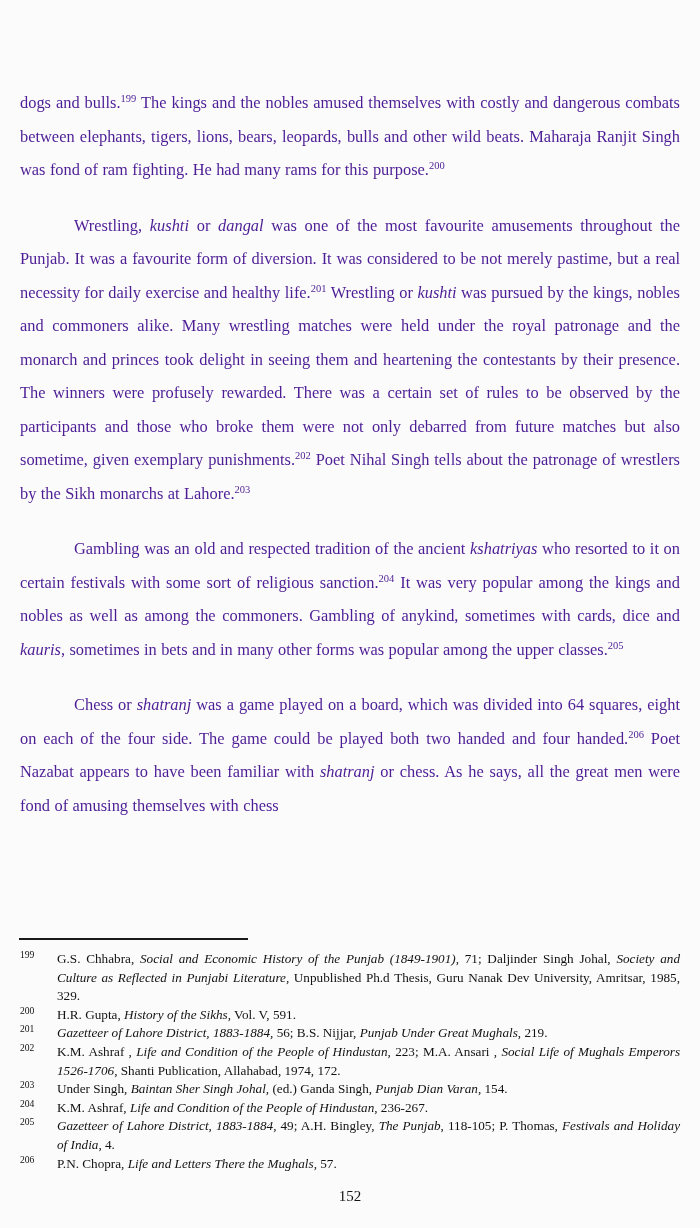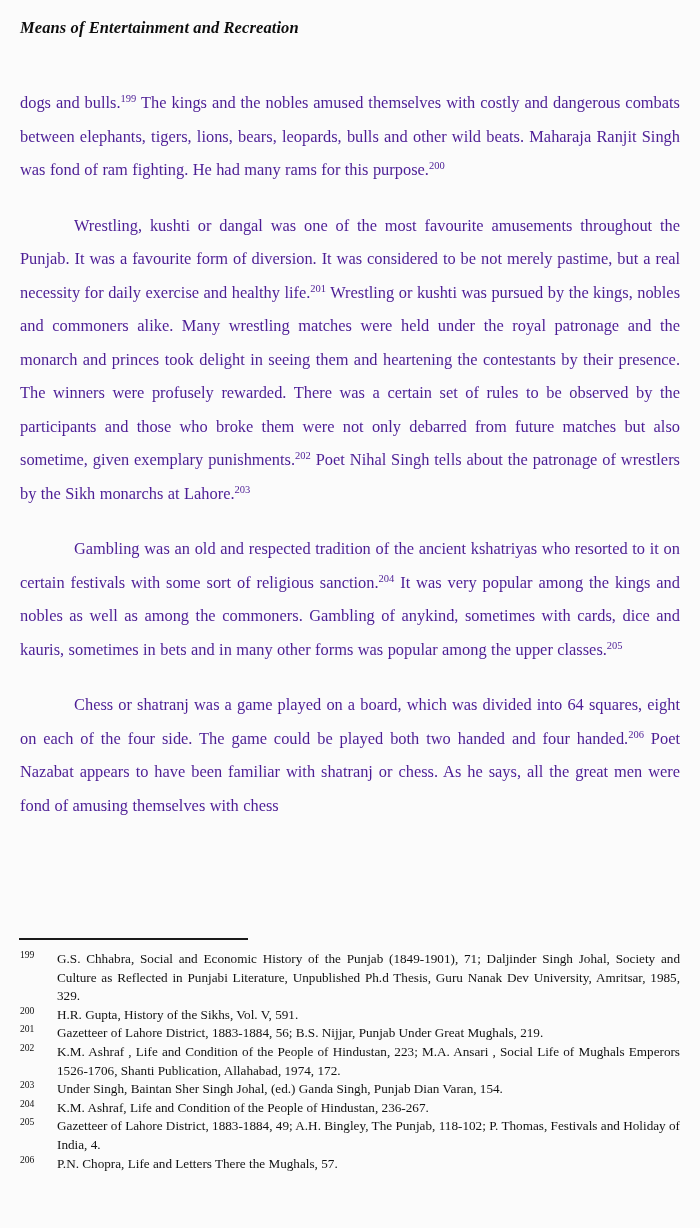--- a/index.html
+++ b/index.html
@@ -49,21 +49,21 @@
     line-height: 33.5px;
     text-align: justify;
     text-justify: inter-word;
     color: #4c1d95;
     word-spacing: 0.3px;
   }
   p.para:last-child { margin-bottom: 8px; }
 
   p.indent { text-indent: 54px; }
 
-  .it { }
+  .it { font-style: italic; }
 
   sup.fn {
     font-size: 10.5px;
     vertical-align: super;
     line-height: 0;
   }
 
   
   .fn-rule {
     position: absolute;
@@ -115,21 +115,20 @@
     text-align: center;
     font-size: 15px;
     color: #141414;
   }
 </style>
 </head>
 <body>
 
 <div class="page">
 
-  <div class="running-head">Means of Entertainment and Recreation</div>
 
   <div class="body-block">
       <p class="para"><span>dogs and bulls.</span><sup class="fn">199</sup><span> The kings and the nobles amused themselves with costly and dangerous combats between elephants, tigers, lions, bears, leopards, bulls and other wild beats. Maharaja Ranjit Singh was fond of ram fighting. He had many rams for this purpose.</span><sup class="fn">200</sup></p>
       <p class="para indent"><span>Wrestling, </span><span class="it">kushti</span><span> or </span><span class="it">dangal</span><span> was one of the most favourite amusements throughout the Punjab. It was a favourite form of diversion. It was considered to be not merely pastime, but a real necessity for daily exercise and healthy life.</span><sup class="fn">201</sup><span> Wrestling or </span><span class="it">kushti</span><span> was pursued by the kings, nobles and commoners alike. Many wrestling matches were held under the royal patronage and the monarch and princes took delight in seeing them and heartening the contestants by their presence. The winners were profusely rewarded. There was a certain set of rules to be observed by the participants and those who broke them were not only debarred from future matches but also sometime, given exemplary punishments.</span><sup class="fn">202</sup><span> Poet Nihal Singh tells about the patronage of wrestlers by the Sikh monarchs at Lahore.</span><sup class="fn">203</sup></p>
       <p class="para indent"><span>Gambling was an old and respected tradition of the ancient </span><span class="it">kshatriyas</span><span> who resorted to it on certain festivals with some sort of religious sanction.</span><sup class="fn">204</sup><span> It was very popular among the kings and nobles as well as among the commoners. Gambling of anykind, sometimes with cards, dice and </span><span class="it">kauris</span><span>, sometimes in bets and in many other forms was popular among the upper classes.</span><sup class="fn">205</sup></p>
       <p class="para indent"><span>Chess or </span><span class="it">shatranj</span><span> was a game played on a board, which was divided into 64 squares, eight on each of the four side. The game could be played both two handed and four handed.</span><sup class="fn">206</sup><span> Poet Nazabat appears to have been familiar with </span><span class="it">shatranj</span><span> or chess. As he says, all the great men were fond of amusing themselves with chess</span></p>
     </div>
 
   <div class="fn-rule"></div>
 
@@ -153,22 +152,23 @@
       <div class="fn-row">
         <span class="fn-num">203</span>
         <span class="fn-text"><span>Under Singh, </span><span class="it">Baintan Sher Singh Johal,</span><span> (ed.) Ganda Singh, </span><span class="it">Punjab Dian Varan</span><span>, 154.</span></span>
       </div>
       <div class="fn-row">
         <span class="fn-num">204</span>
         <span class="fn-text"><span>K.M. Ashraf, </span><span class="it">Life and Condition of the People of Hindustan</span><span>, 236-267.</span></span>
       </div>
       <div class="fn-row">
         <span class="fn-num">205</span>
-        <span class="fn-text"><span class="it">Gazetteer of Lahore District, 1883-1884</span><span>, 49; A.H. Bingley, </span><span class="it">The Punjab</span><span>, 118-102; P. Thomas, </span><span class="it">Festivals and Holiday of India</span><span>, 4.</span></span>
+        <span class="fn-text"><span class="it">Gazetteer of Lahore District, 1883-1884</span><span>, 49; A.H. Bingley, </span><span class="it">The Punjab</span><span>, 118-105; P. Thomas, </span><span class="it">Festivals and Holiday of India</span><span>, 4.</span></span>
       </div>
       <div class="fn-row">
         <span class="fn-num">206</span>
         <span class="fn-text"><span>P.N. Chopra, </span><span class="it">Life and Letters There the Mughals</span><span>, 57.</span></span>
       </div>
     </div>
 
+  <div class="page-number">152</div>
 
 </div>
 
 </body></html>

